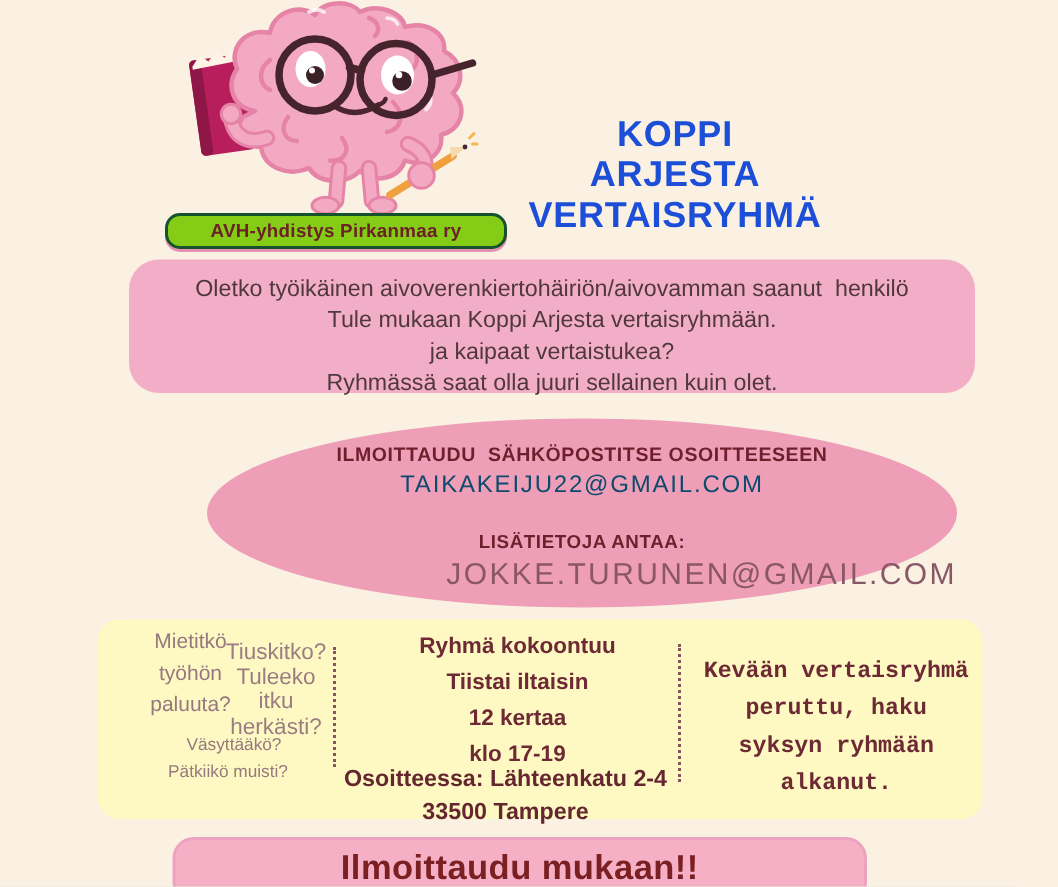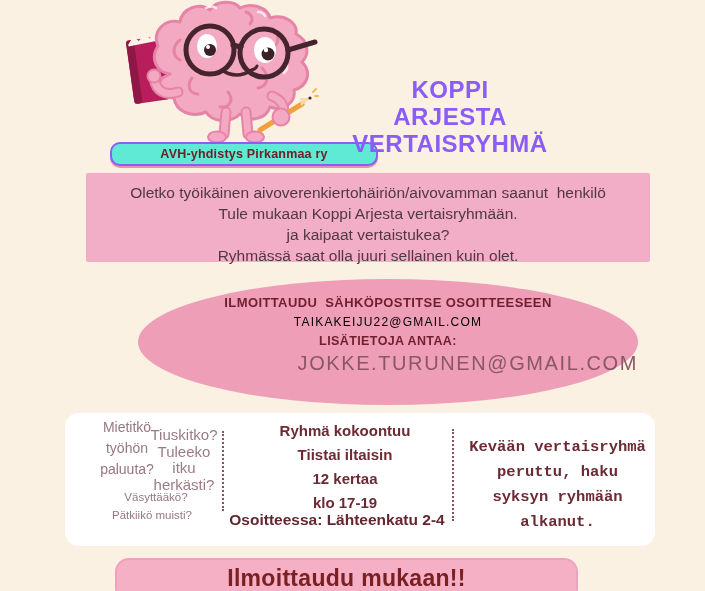--- a/index.html
+++ b/index.html
@@ -6,58 +6,58 @@
   body{font-family:"Liberation Sans", sans-serif; background:#ddd;}
   .poster{
     position:relative; width:705px; height:591px; overflow:hidden;
     background:#faf1e2; margin:0 auto;
   }
   .poster *{box-sizing:border-box;}
 
   
   .illustration{position:absolute; left:110px; top:0; width:210px; height:150px;}
   .org-pill{
-    position:absolute; left:110px; top:142px; width:268px; height:24px;
-    background:#5eead4; border:2px solid #8b5cf6; border-radius:10px;
+    position:absolute; left:110px; top:142px; width:228px; height:24px;
+    background:#84cc16; border:2px solid #14532d; border-radius:10px;
     box-shadow:0 2px 0 0 #e591b2;
     display:flex; align-items:center; justify-content:center;
     font-size:12.5px; font-weight:bold; color:#6b2127; letter-spacing:.2px;
   }
   .title{
     position:absolute; left:330px; top:76px; width:240px;
-    text-align:center; color:#8b5cf6; font-weight:bold;
+    text-align:center; color:#1d4ed8; font-weight:bold;
     font-size:24px; line-height:27px; letter-spacing:.5px;
   }
   .title span{display:block;}
 
   
   .intro-box{
     position:absolute; left:86px; top:173px; width:564px; height:89px;
-    background:#f2aec6; border-radius:2px;
+    background:#f2aec6; border-radius:20px;
     text-align:center; color:#513840; font-size:15.5px; line-height:21px;
     font-weight:500; padding-top:9px;
   }
   .intro-box span{display:block;}
   .pre{white-space:pre-wrap;}
 
   
   .contact-ellipse{
     position:absolute; left:138px; top:279px; width:500px; height:126px;
     background:#ee9eb6; border-radius:50%;
     text-align:center; padding-top:16px;
   }
   .contact-heading{font-size:13px; font-weight:bold; color:#6e1f2d; letter-spacing:.4px; margin-bottom:5px;}
-  .email-primary{font-size:12px; font-weight:300; color:#000000; letter-spacing:1.2px; margin-bottom:5px;}
+  .email-primary{font-size:16px; font-weight:300; color:#0c4a6e; letter-spacing:1.2px; margin-bottom:21px;}
   .contact-subheading{font-size:12.5px; font-weight:bold; color:#6e1f2d; letter-spacing:.4px; margin-bottom:4px;}
   .email-secondary{font-size:20px; font-weight:300; color:#8a5767; letter-spacing:1.6px;text-align:right;}
 
   
   .details-box{
     position:absolute; left:65px; top:413px; width:590px; height:133px;
-    background:#ffffff; border-radius:14px;
+    background:#fef9c3; border-radius:14px;
   }
   .q-main{
     position:absolute; left:22px; top:4px; width:80px; text-align:center;
     color:#96787f; font-size:14px; line-height:21px;
   }
   .q-main span{display:block;}
   .q-side{
     position:absolute; left:80px; top:14px; width:78px; text-align:center;
     color:#9a7d83; font-size:15px; line-height:16.5px;
   }
@@ -216,20 +216,21 @@
     <div class="divider divider-1"></div>
 
     <div class="schedule">
       <span>Ryhmä kokoontuu</span>
       <span>Tiistai iltaisin</span>
       <span>12 kertaa</span>
       <span>klo 17-19</span>
     </div>
     <div class="address">
       <span>Osoitteessa: Lähteenkatu 2-4</span>
+      <span>33500 Tampere</span>
     </div>
 
     <div class="divider divider-2"></div>
 
     <div class="notice">Kevään vertaisryhmä peruttu, haku syksyn ryhmään alkanut.</div>
   </div>
 
   <div class="cta-banner">
     <span>Ilmoittaudu mukaan!!</span>
   </div>

